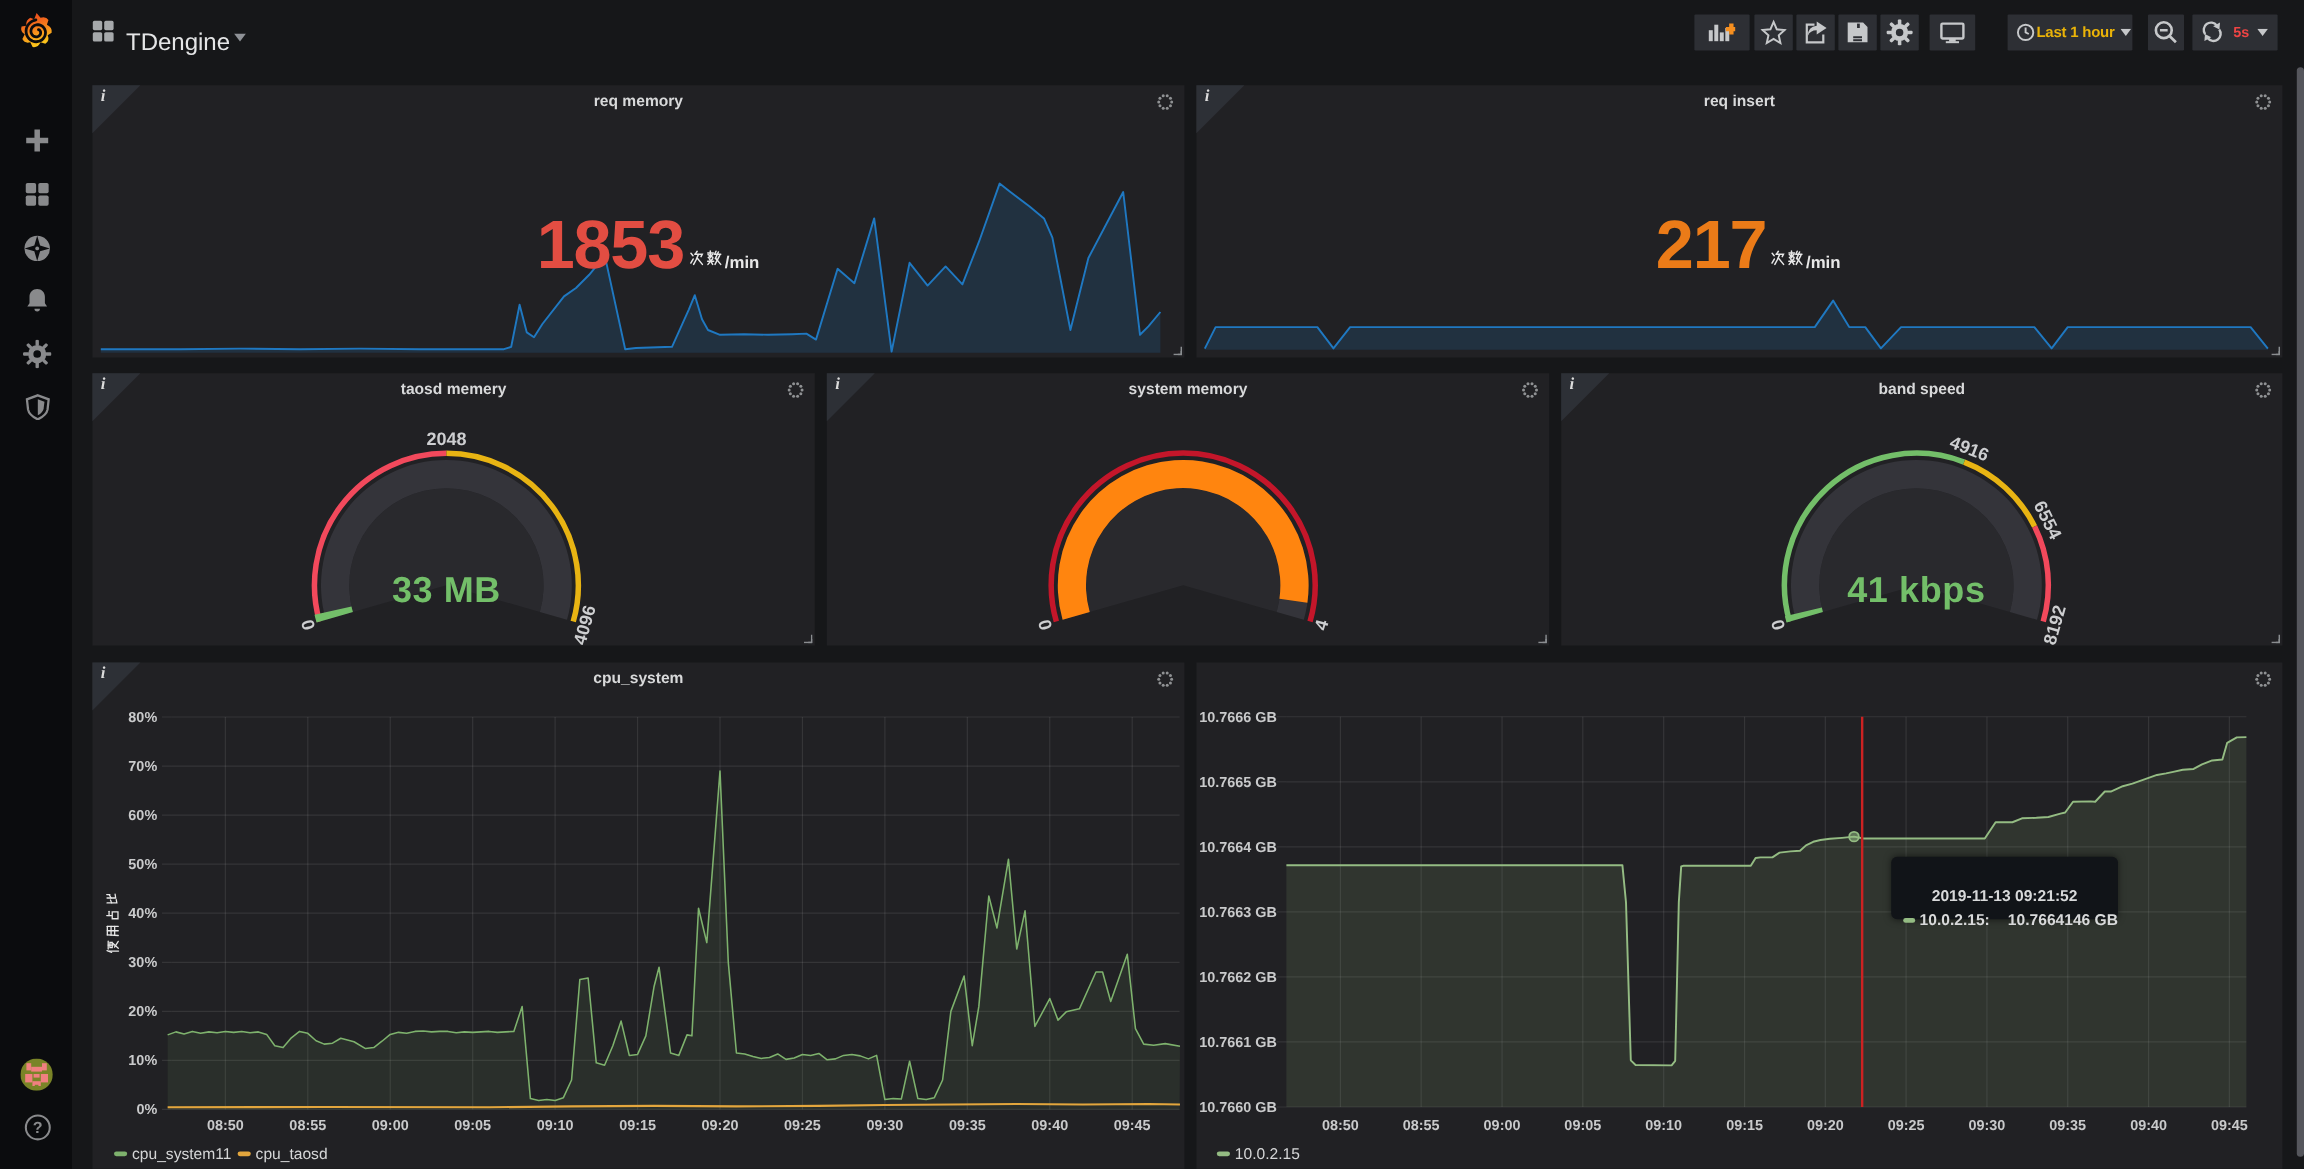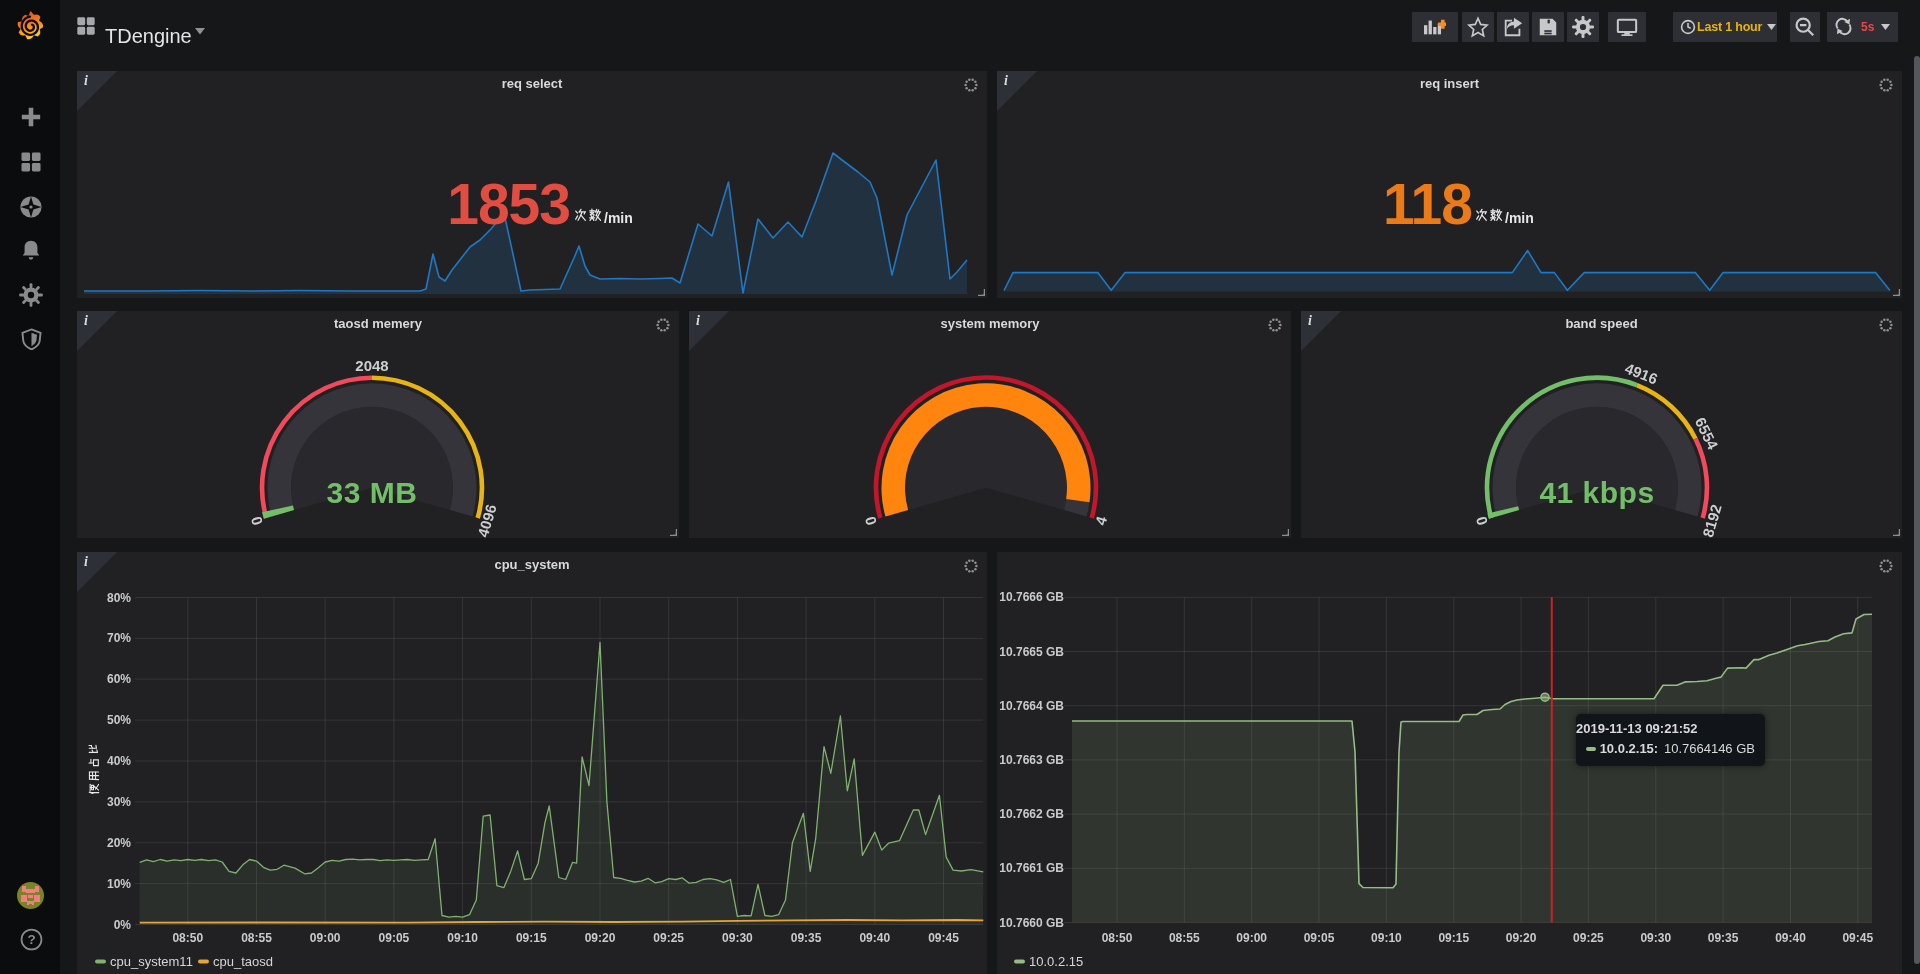--- a/index.html
+++ b/index.html
@@ -156,21 +156,21 @@
     <path fill="#c6c8ca" d="M20.2 2.2 L19.6 9.6 L13 6.2 Z"></path>
     <path fill="none" stroke="#c6c8ca" stroke-width="2.5" d="M19.4 9.5 A 7.6 7.6 0 0 1 7.2 18.6"></path>
     <path fill="#c6c8ca" d="M3.8 21.8 L4.4 14.4 L11 17.8 Z"></path>
   </svg>
 <div class="abs" style="left:1861px;top:20px;font-size:12px;color:#ef4444;font-weight:bold;">5s</div>
 <svg class="abs" style="left:1881px;top:24px" width="9" height="6">
     <path d="M0 0 L9 0 L4.5 6 Z" fill="#c6c8ca"></path>
   </svg>
 <div class="abs" style="left:1913.5px;top:56px;width:6.5px;height:908px;background:#55565c;border-radius:3px;"></div>
 <div class="panel" style="left:77px;top:71px;width:910px;height:227px">
-    <div class="ptitle">req select</div>
+    <div class="ptitle">req memory</div>
     <div class="icorner"></div>
     <div class="iglyph">i</div>
     <svg class="spin" width="14" height="14">
       <circle cx="12.4" cy="7.0" r="1.25" fill="#8f9193"></circle>
       <circle cx="11.368691769624718" cy="10.174040362379355" r="1.25" fill="#8f9193"></circle>
       <circle cx="8.668691769624717" cy="12.135705187993828" r="1.25" fill="#8f9193"></circle>
       <circle cx="5.331308230375284" cy="12.13570518799383" r="1.25" fill="#8f9193"></circle>
       <circle cx="2.631308230375284" cy="10.174040362379355" r="1.25" fill="#8f9193"></circle>
       <circle cx="1.5999999999999996" cy="7.000000000000001" r="1.25" fill="#8f9193"></circle>
       <circle cx="2.631308230375283" cy="3.8259596376206453" r="1.25" fill="#8f9193"></circle>
@@ -229,21 +229,21 @@
       <circle cx="11.368691769624716" cy="3.8259596376206435" r="1.25" fill="#8f9193"></circle>
     </svg>
     <svg class="rsz" width="9" height="9">
       <path d="M2 8.5 H8.5 V2 M5.5 8.5 M8.5 5.5" stroke="#8a8d90" stroke-width="1.4" fill="none"></path>
       <path d="M5.5 8.5 H8.5 V5.5" stroke="#8a8d90" stroke-width="1.4" fill="none"></path>
     </svg>
 <svg class="abs" style="left:0;top:0" width="905" height="227">
       <polygon points="7,219.5 16,201.6 100.8,201.6 114.2,219.3 128.1,201.6 515.3,201.6 530.6,179.5 544,201.6 557.4,201.6 570.4,219.3 587.2,201.6 698.3,201.6 712.7,219.3 726.1,201.6 878.5,201.6 892.9,219.5 892.9,220.5 7,220.5" fill="rgba(31,120,193,0.18)"></polygon>
       <polyline points="7,219.5 16,201.6 100.8,201.6 114.2,219.3 128.1,201.6 515.3,201.6 530.6,179.5 544,201.6 557.4,201.6 570.4,219.3 587.2,201.6 698.3,201.6 712.7,219.3 726.1,201.6 878.5,201.6 892.9,219.5" fill="none" stroke="#1f78c1" stroke-width="1.6" stroke-linejoin="round"></polyline>
     </svg>
-<div class="bignum" style="right:430px;top:100px;font-size:57px;color:#eb7b18;">118</div>
+<div class="bignum" style="right:430px;top:100px;font-size:57px;color:#eb7b18;">217</div>
 <div class="abs" style="left:477px;top:136px;width:90px;"><svg width="31" height="16" viewBox="0 0 31 16" style="vertical-align:baseline">
         <g transform="translate(0,1) scale(0.14)" stroke="#e8e8e8" stroke-width="9" fill="none" stroke-linecap="round">
           <path d="M20 22 L32 36"></path>
           <path d="M33 56 L19 80"></path>
           <path d="M57 10 L46 27"></path>
           <path d="M43 28 L87 28 L80 42"></path>
           <path d="M64 30 L50 62 L36 88"></path>
           <path d="M58 52 L88 88"></path>
         </g>
         <g transform="translate(15,1) scale(0.14)" stroke="#e8e8e8" stroke-width="9" fill="none" stroke-linecap="round">
@@ -526,16 +526,16 @@
       <text x="726.1" y="390" font-size="12" font-weight="bold" fill="#c9cacb" text-anchor="middle">09:35</text>
       <text x="793.5" y="390" font-size="12" font-weight="bold" fill="#c9cacb" text-anchor="middle">09:40</text>
       <text x="860.8" y="390" font-size="12" font-weight="bold" fill="#c9cacb" text-anchor="middle">09:45</text>
       <line x1="554.8" y1="45.3" x2="554.8" y2="370.5" stroke="#cc2222" stroke-width="2"></line>
       <circle cx="548" cy="145.2" r="4" fill="#94bc83" fill-opacity="0.55" stroke="#94bc83" stroke-width="1.5"></circle>
       <rect x="17" y="407.5" width="11" height="4" rx="2" fill="#94bc83"></rect>
       <text x="32" y="414" font-size="13" fill="#d5d6d7">10.0.2.15</text>
     </svg>
 <div class="abs" style="left:579px;top:162px;width:189px;height:52px;background:#111418;
 border-radius:5px;box-shadow:0 0 6px rgba(0,0,0,0.5);font-size:13px;color:#d8d9da;">
-<div style="font-weight:bold;padding-top:7px;">2019-11-13 09:21:52</div>
+<div style="text-align:center;font-weight:bold;padding-top:25px;">2019-11-13 09:21:52</div>
 <div style="padding:5px 0 0 10px;"><span style="display:inline-block;width:10px;height:4px;border-radius:2px;background:#94bc83;vertical-align:2px;"></span>
-<span style="font-weight:bold;"> 10.0.2.15:</span><span style="font-weight:normal;float:right;margin-right:10px;">10.7664146 GB</span></div>
+<span style="font-weight:bold;"> 10.0.2.15:</span><span style="font-weight:bold;float:right;">10.7664146 GB</span></div>
 </div>
 </div>
 </body></html>

